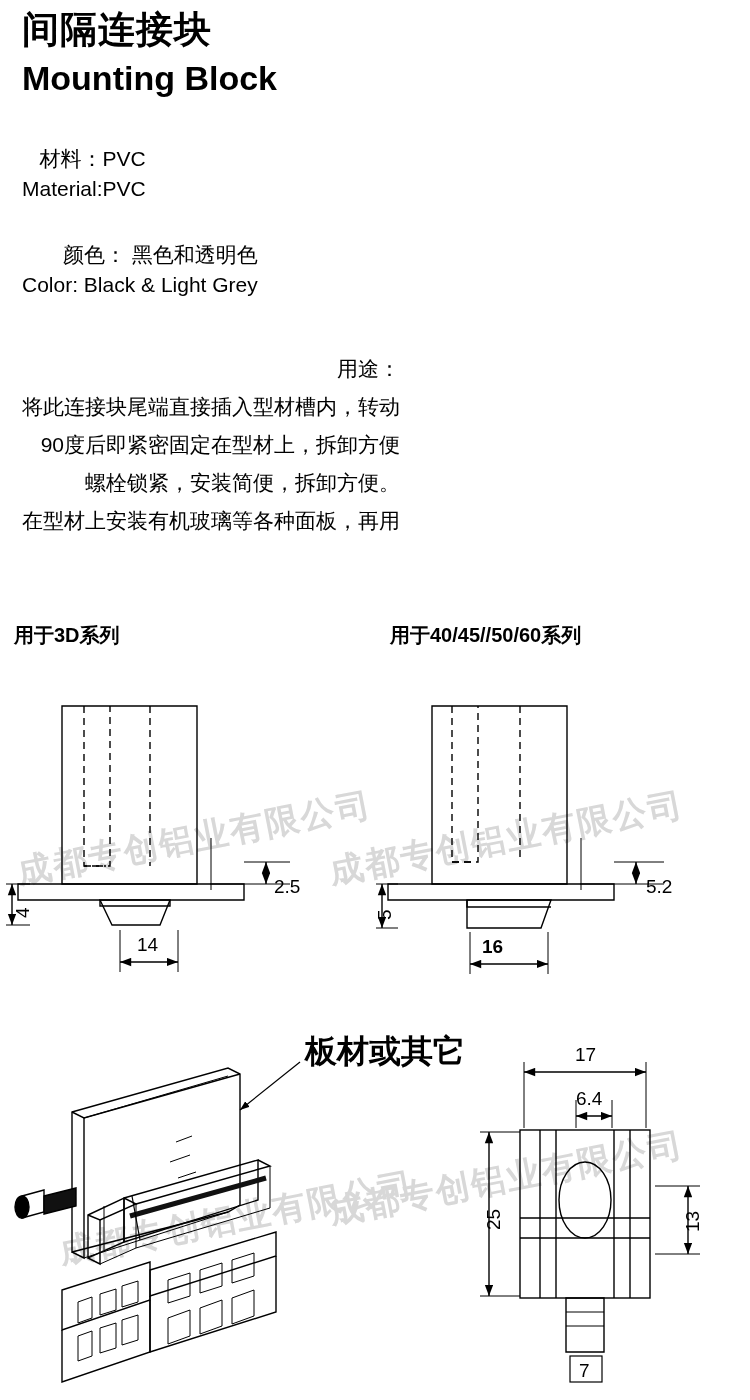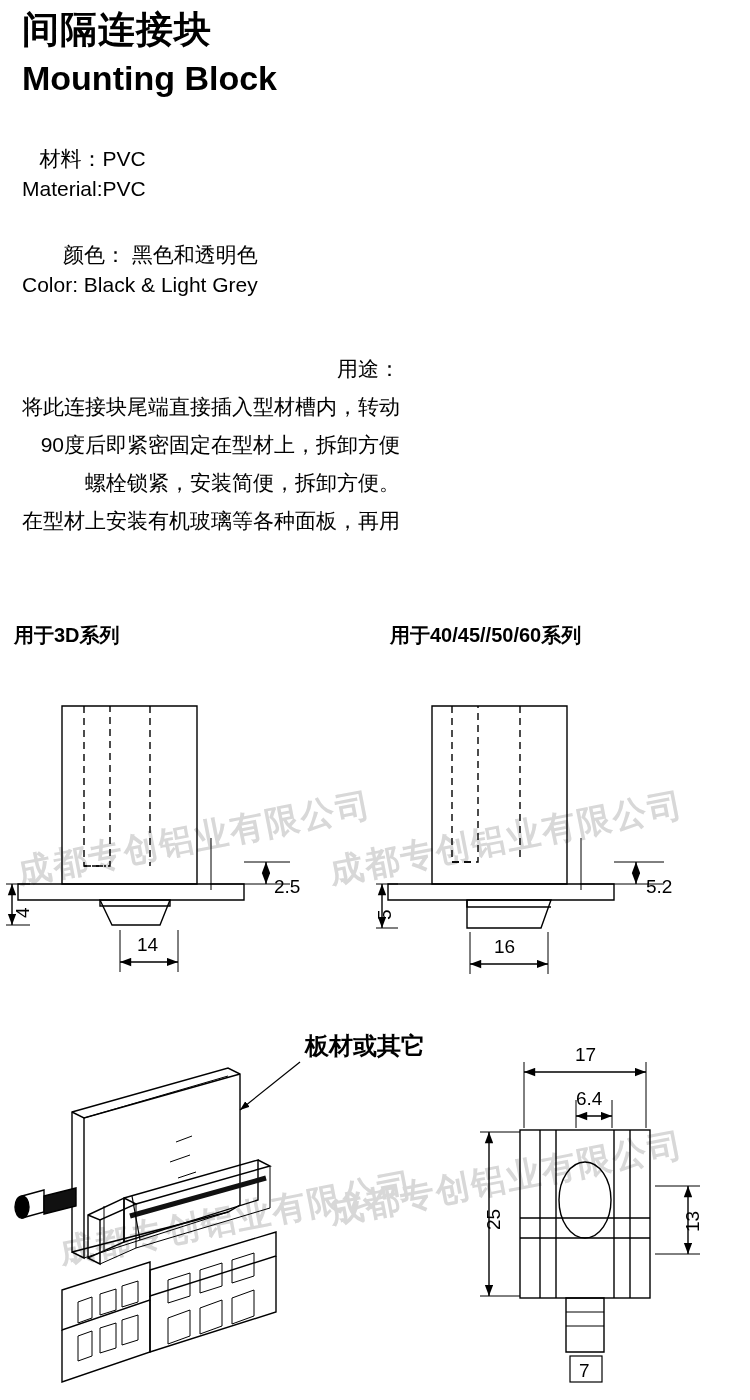--- a/index.html
+++ b/index.html
@@ -60,21 +60,21 @@
 
   
   .cap {
     position: absolute;
     font-size: 20px;
     font-weight: bold;
     white-space: nowrap;
   }
   #cap-3d { left: 14px; top: 622px; }
   #cap-40 { left: 390px; top: 622px; }
-  #cap-plate { left: 305px; top: 1030px; font-size: 24px; }
+  #cap-plate { left: 305px; top: 1030px; font-size: 32px; }
 
   
   .draw {
     position: absolute;
     left: 0;
     top: 0;
     width: 750px;
     height: 1400px;
     pointer-events: none;
   }
@@ -280,21 +280,21 @@
       <line x1="655" y1="1254" x2="700" y2="1254" stroke-width="1"></line>
     </g>
   </svg>
 
   <div class="dim-text vert" style="left:12px; top:918px;">4</div>
   <div class="dim-text" style="left:274px; top:876px;">2.5</div>
   <div class="dim-text" style="left:137px; top:934px;">14</div>
 
   <div class="dim-text vert" style="left:374px; top:920px;">5</div>
   <div class="dim-text" style="left:646px; top:876px;">5.2</div>
-  <div class="dim-text" style="left:494px; top:936px;">16</div>
+  <div class="dim-text" style="left:482px; top:936px;font-weight:bold;">16</div>
 
   <div class="dim-text" style="left:575px; top:1044px;">17</div>
   <div class="dim-text" style="left:576px; top:1088px;">6.4</div>
   <div class="dim-text vert" style="left:483px; top:1230px;">25</div>
   <div class="dim-text vert" style="left:682px; top:1232px;">13</div>
   <div class="dim-text" style="left:579px; top:1360px;">7</div>
 
 </div>
 
 </body></html>

